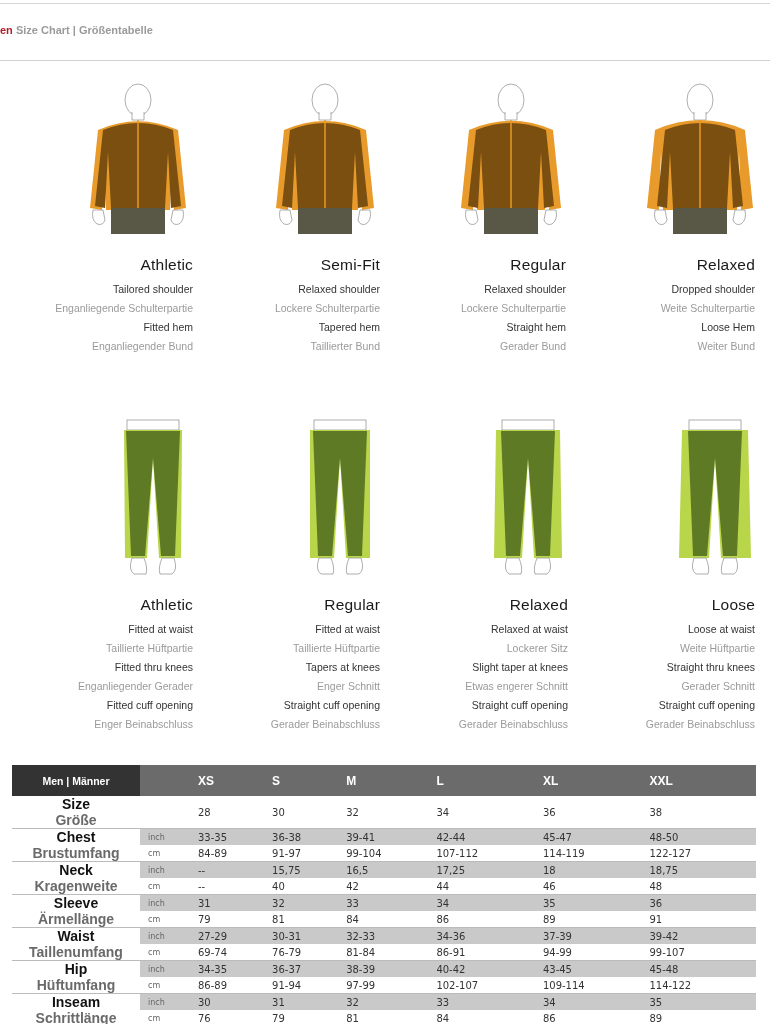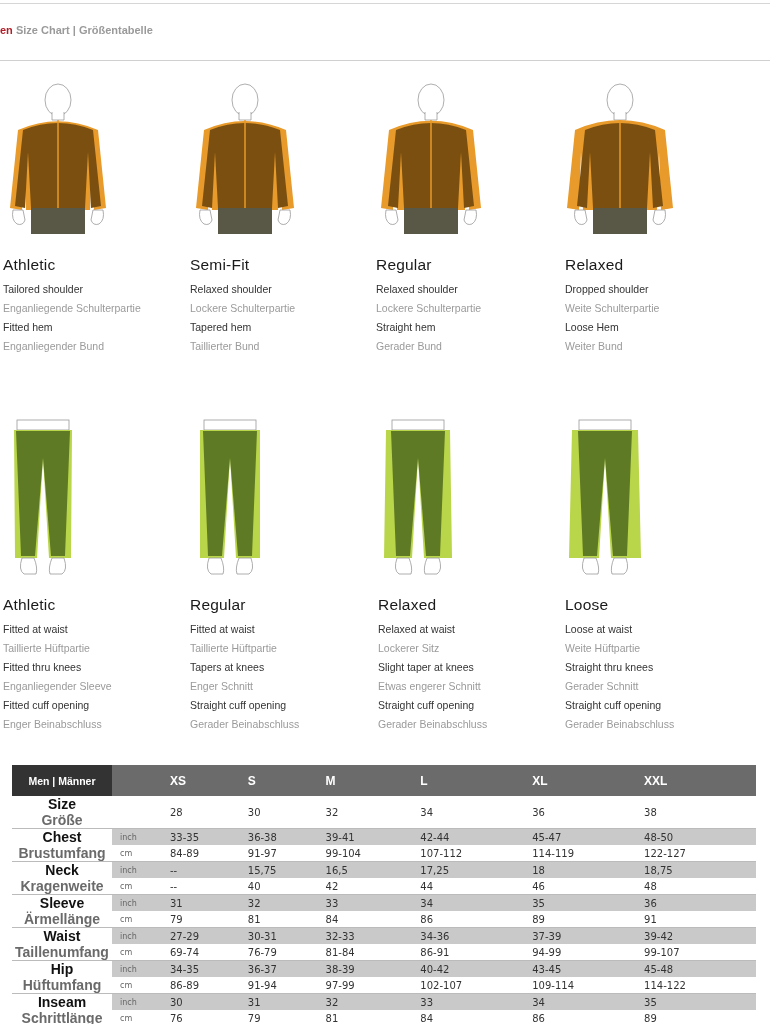--- a/index.html
+++ b/index.html
@@ -5,31 +5,31 @@
   * { box-sizing: border-box; margin: 0; padding: 0; }
   html, body { width: 770px; height: 1024px; background: #ffffff; overflow: hidden; }
   body { font-family: "DejaVu Sans", sans-serif; color: #222; position: relative; }
 
   .topline { position: absolute; left: 0; top: 3px; width: 770px; height: 1px; background: #d6d6d6; }
   .header { position: absolute; left: 0; top: 24px; height: 20px; font-family: "Liberation Sans", sans-serif; font-weight: bold; font-size: 11px; color: #9a9a9a; white-space: nowrap; }
   .header .accent { color: #b0202a; }
   .header-line { position: absolute; left: 0; top: 60px; width: 770px; height: 1px; background: #d0d0d0; }
 
   .fit-row { position: absolute; left: 0; width: 770px; }
-  .fit-card { position: absolute; width: 190px; text-align: left; }
+  .fit-card { position: absolute; width: 190px; text-align: right; }
   .fit-card .figure { position: relative; margin: 0 auto; }
   .fit-card .title { font-family: "Liberation Sans", sans-serif; font-size: 15.5px; color: #1a1a1a; margin-bottom: 6px; letter-spacing: 0.2px; }
   .fit-card .line { font-family: "Liberation Sans", sans-serif; font-size: 10.5px; line-height: 19px; }
   .fit-card .en { color: #333; }
   .fit-card .de { color: #9a9a9a; }
 
   
   .size-table { position: absolute; left: 12px; top: 765px; width: 744px; border-collapse: collapse; font-family: "DejaVu Sans", sans-serif; }
   .size-table th { height: 31px; color: #fff; font-family: "Liberation Sans", sans-serif; font-weight: bold; font-size: 12px; text-align: left; background: #6b6b6b; }
-  .size-table th.corner { background: #333333; text-align: center; width: 100px; font-size: 10.5px; }
+  .size-table th.corner { background: #333333; text-align: center; width: 128px; font-size: 10.5px; }
   .size-table th.unit-h { width: 58px; }
   .size-table td { font-size: 10px; color: #333; height: 16px; padding: 0; }
   .size-table td.label { text-align: center; font-family: "Liberation Sans", sans-serif; font-weight: bold; font-size: 14px; }
   .size-table td.label .l-en { color: #111; display: block; line-height: 16px; }
   .size-table td.label .l-de { color: #6a6a6a; display: block; line-height: 16px; }
   .size-table td.unit { font-size: 8px; color: #666; padding-left: 8px; }
   .size-table tr.inch td.unit, .size-table tr.inch td.val { background: #c9c9c9; }
   .size-table tr.inch td { border-top: 1px solid #bbbbbb; }
   .size-table tr.sizerow td { height: 32px; border-top: none; }
   .size-table tr.cm td { border-bottom: 0; }
@@ -127,21 +127,21 @@
   <rect x="14" y="2" width="52" height="10" fill="#fff" stroke="#999" stroke-width="0.8"></rect>
   <path d="M11 12 L69 12 L68 140 L46 140 L40 40 L34 140 L12 140 Z" fill="#b9d64a"></path>
   <path d="M13 13 L67 13 L62 138 L48 138 L40 40 L32 138 L18 138 Z" fill="#5f7a25"></path>
   <path d="M19 140 q-4 12 2 16 h12 q2 -6 -2 -16 z" fill="#fff" stroke="#999" stroke-width="0.8"></path>
   <path d="M61 140 q4 12 -2 16 h-12 q-2 -6 2 -16 z" fill="#fff" stroke="#999" stroke-width="0.8"></path>
 </svg></div>
       <div class="title">Athletic</div>
       <div class="line en">Fitted at waist</div>
       <div class="line de">Taillierte Hüftpartie</div>
       <div class="line en">Fitted thru knees</div>
-      <div class="line de">Enganliegender Sleeve</div>
+      <div class="line de">Enganliegender Gerader</div>
       <div class="line en">Fitted cuff opening</div>
       <div class="line de">Enger Beinabschluss</div>
     </div>
     <div class="fit-card" style="left: 190px;">
       <div class="figure" style="height: 178px;">
 <svg width="80" height="165" viewBox="0 0 80 165">
   <rect x="14" y="2" width="52" height="10" fill="#fff" stroke="#999" stroke-width="0.8"></rect>
   <path d="M10 12 L70 12 L70 140 L46 140 L40 40 L34 140 L10 140 Z" fill="#b9d64a"></path>
   <path d="M13 13 L67 13 L62 138 L48 138 L40 40 L32 138 L18 138 Z" fill="#5f7a25"></path>
   <path d="M19 140 q-4 12 2 16 h12 q2 -6 -2 -16 z" fill="#fff" stroke="#999" stroke-width="0.8"></path>

